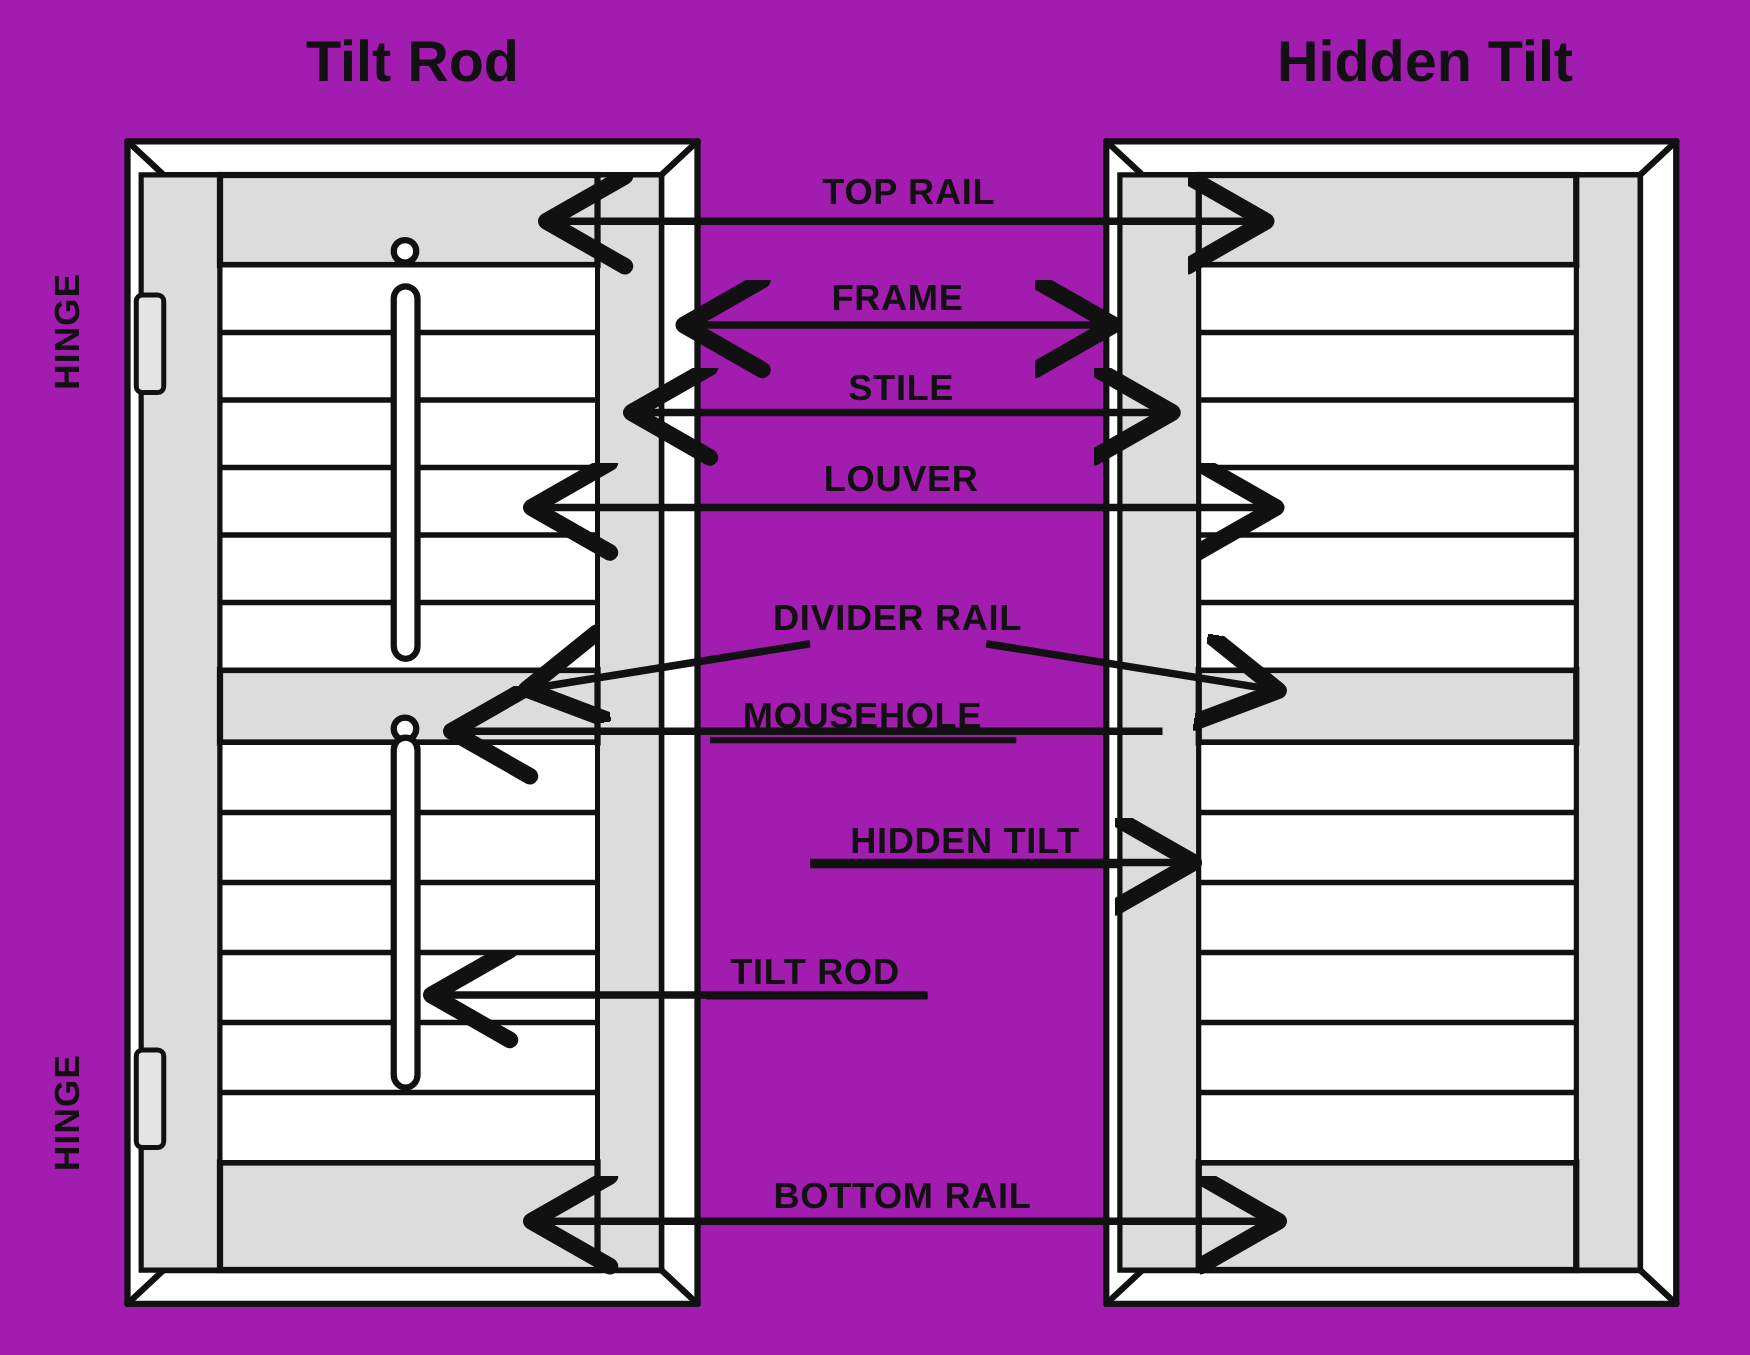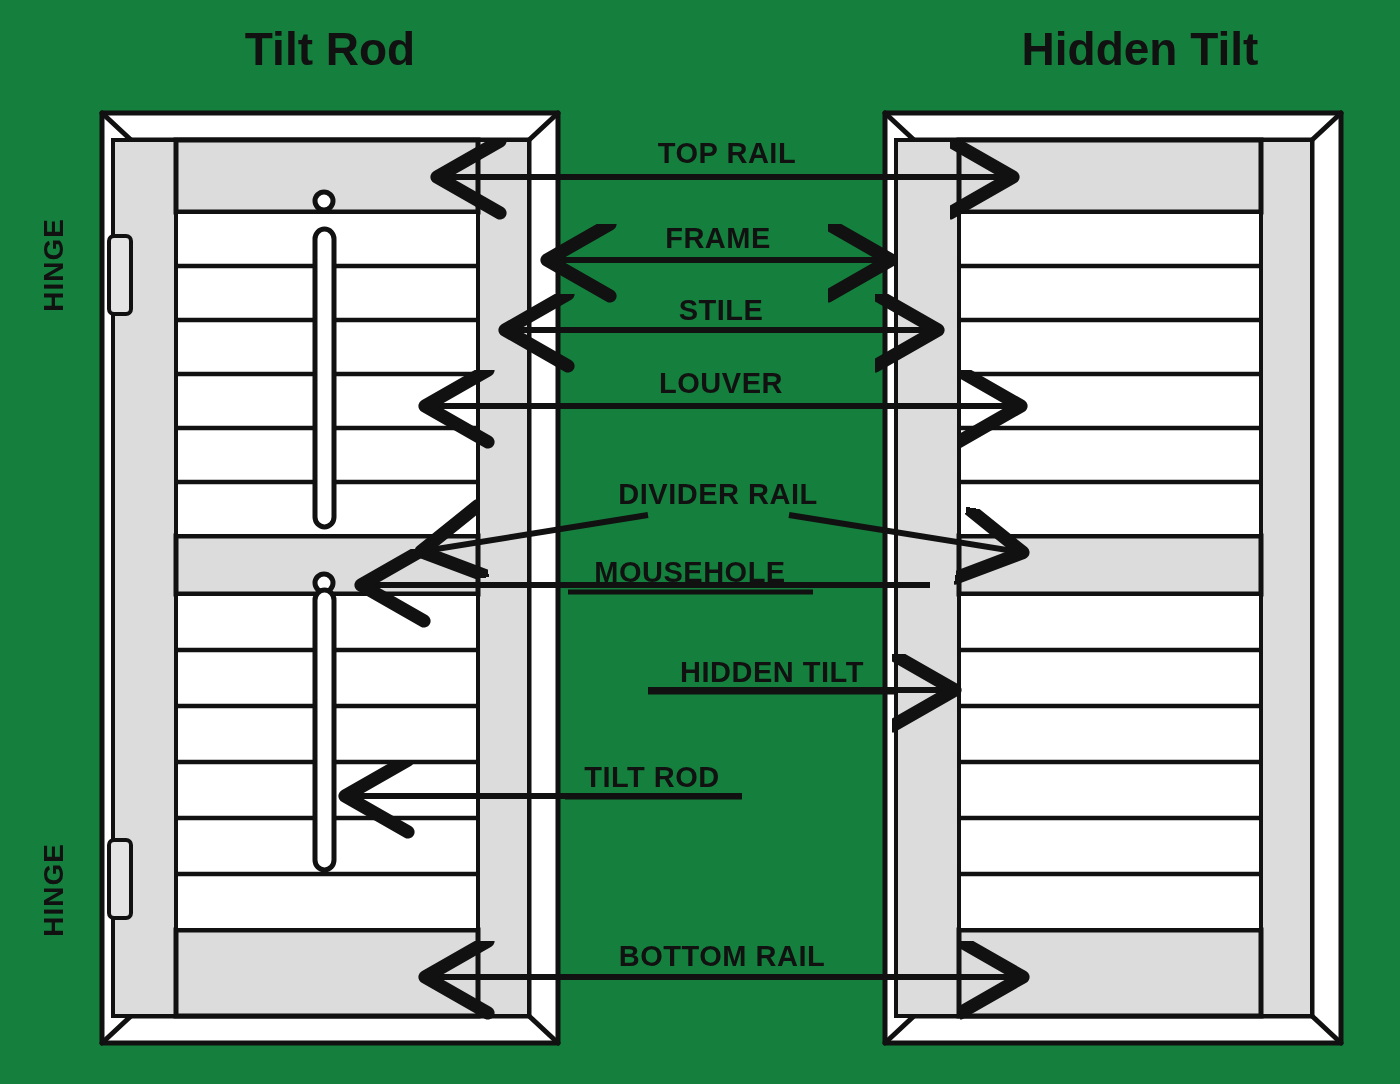--- a/index.html
+++ b/index.html
@@ -1,18 +1,18 @@
 <!DOCTYPE html>
 <html><head>
 <meta charset="utf-8">
 <style>
   html,body{margin:0;padding:0;background:#ffffff;}
   body{width:1400px;height:1084px;overflow:hidden;
        font-family:"Liberation Sans","DejaVu Sans",sans-serif;}
-  #stage{position:relative;width:1400px;height:1084px;background:#15803d;}
+  #stage{position:relative;width:1400px;height:1084px;background:#a21caf;}
   svg{display:block;}
   .ttl{font-weight:bold;font-size:46px;fill:#111;}
   .lbl{font-weight:bold;font-size:29px;fill:#111;letter-spacing:.5px;}
   .hinge{font-weight:bold;font-size:28px;fill:#111;letter-spacing:1px;}
 </style>
 </head>
 <body>
 
 <div id="stage">
 <svg width="1400" height="1084" viewBox="0 0 1400 1084" xmlns="http://www.w3.org/2000/svg">

